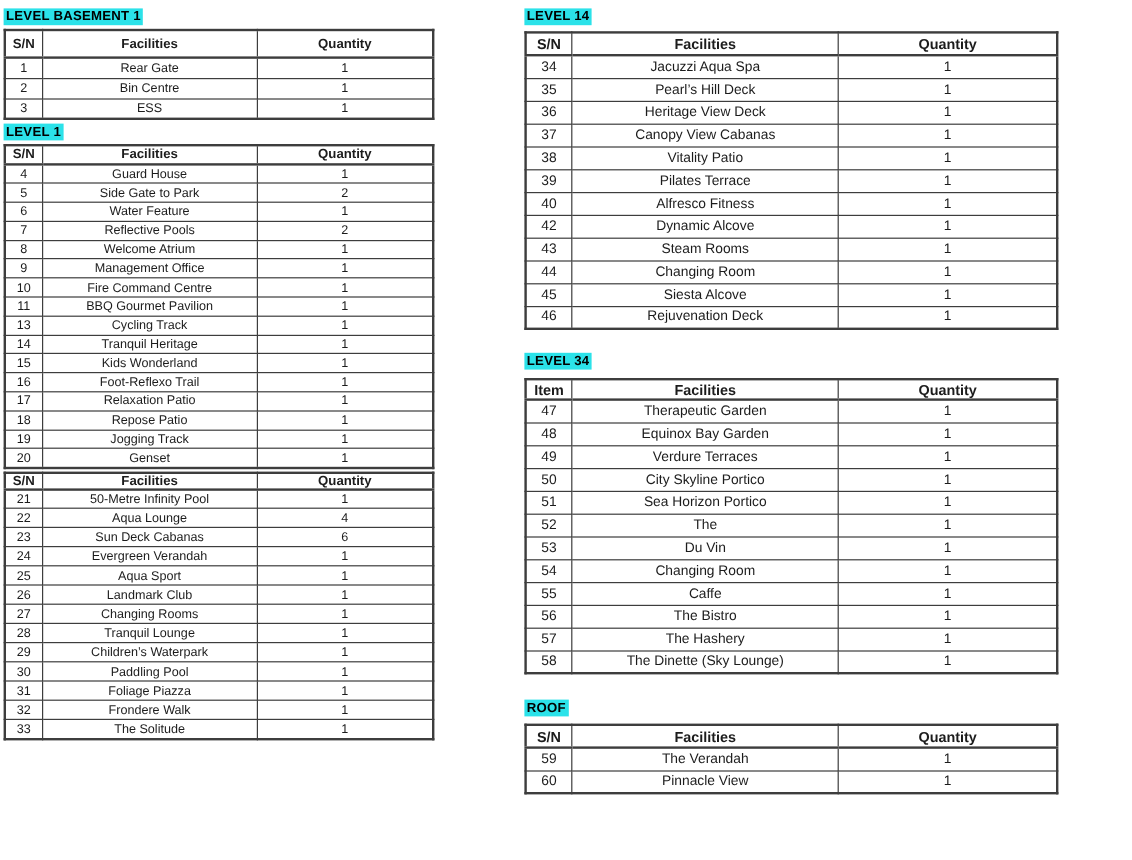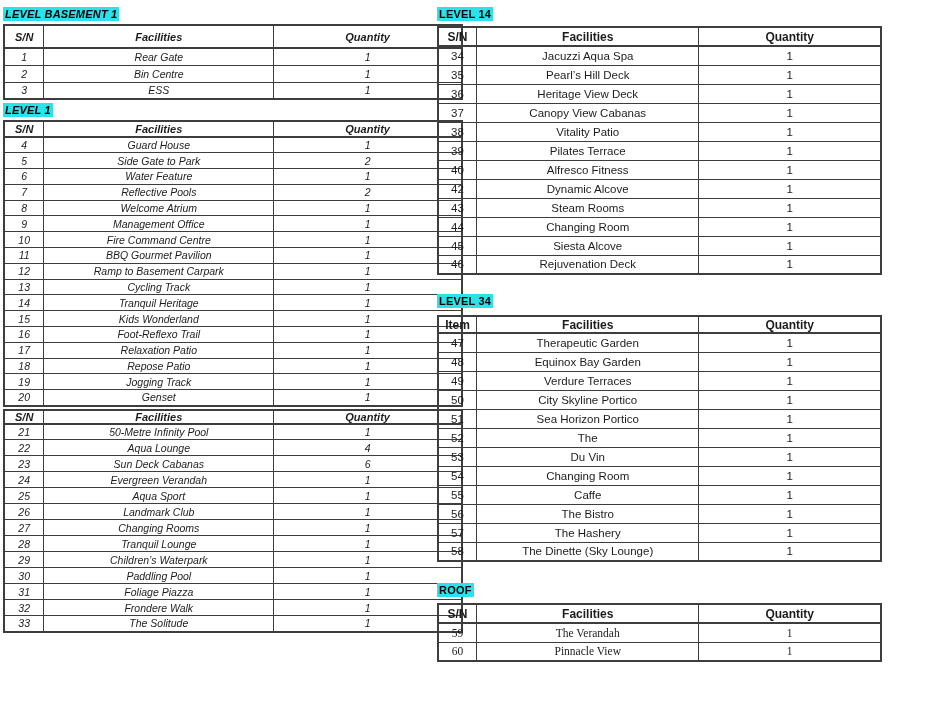--- a/index.html
+++ b/index.html
@@ -11,21 +11,21 @@
   *{margin:0;padding:0;box-sizing:border-box;}
   html,body{background:var(--bg);}
   body{
     position:relative;
     width:943px;height:717px;
     overflow:hidden;
     font-family:"Liberation Sans", sans-serif;
     color:var(--tx);
   }
   .col{position:absolute;top:0;}
-  .col-left{left:3px;width:460px;font-style:italic;}
+  .col-left{left:3px;width:359px;}
   .col-right{left:437px;width:445px;}
 
   .lvl-label{
     display:inline-block;
     background:var(--hl);
     color:#000;
     font-weight:bold;
     font-size:11px;
     line-height:14px;
     padding:0 2px;
@@ -72,21 +72,21 @@
   .s-l14 table{margin-top:4px;}
   .s-l14 thead th{height:19px;}
   .s-l14 td{height:19px;}
   .s-l34 .lvl-label{margin-top:19px;}
   .s-l34 table{margin-top:6px;}
   .s-l34 thead th{height:17px;}
   .s-l34 td{height:19px;}
   .s-roof .lvl-label{margin-top:21px;}
   .s-roof table{margin-top:5px;}
   .s-roof thead th{height:19px;}
-  .s-roof td{height:19px;font-family:Liberation Serif, serif;}
+  .s-roof td{height:19px;}
 </style>
 </head>
 <body>
 
 <div class="col col-left">
 
   <section class="sec s-lb1">
     <div><span class="lvl-label">LEVEL BASEMENT 1</span></div>
     <table>
         <thead>
@@ -161,25 +161,20 @@
             <td class="c-sn">10</td>
             <td class="c-fac">Fire Command Centre</td>
             <td class="c-qty">1</td>
           </tr>
           <tr>
             <td class="c-sn">11</td>
             <td class="c-fac">BBQ Gourmet Pavilion</td>
             <td class="c-qty">1</td>
           </tr>
           <tr>
-            <td class="c-sn">12</td>
-            <td class="c-fac">Ramp to Basement Carpark</td>
-            <td class="c-qty">1</td>
-          </tr>
-          <tr>
             <td class="c-sn">13</td>
             <td class="c-fac">Cycling Track</td>
             <td class="c-qty">1</td>
           </tr>
           <tr>
             <td class="c-sn">14</td>
             <td class="c-fac">Tranquil Heritage</td>
             <td class="c-qty">1</td>
           </tr>
           <tr>

